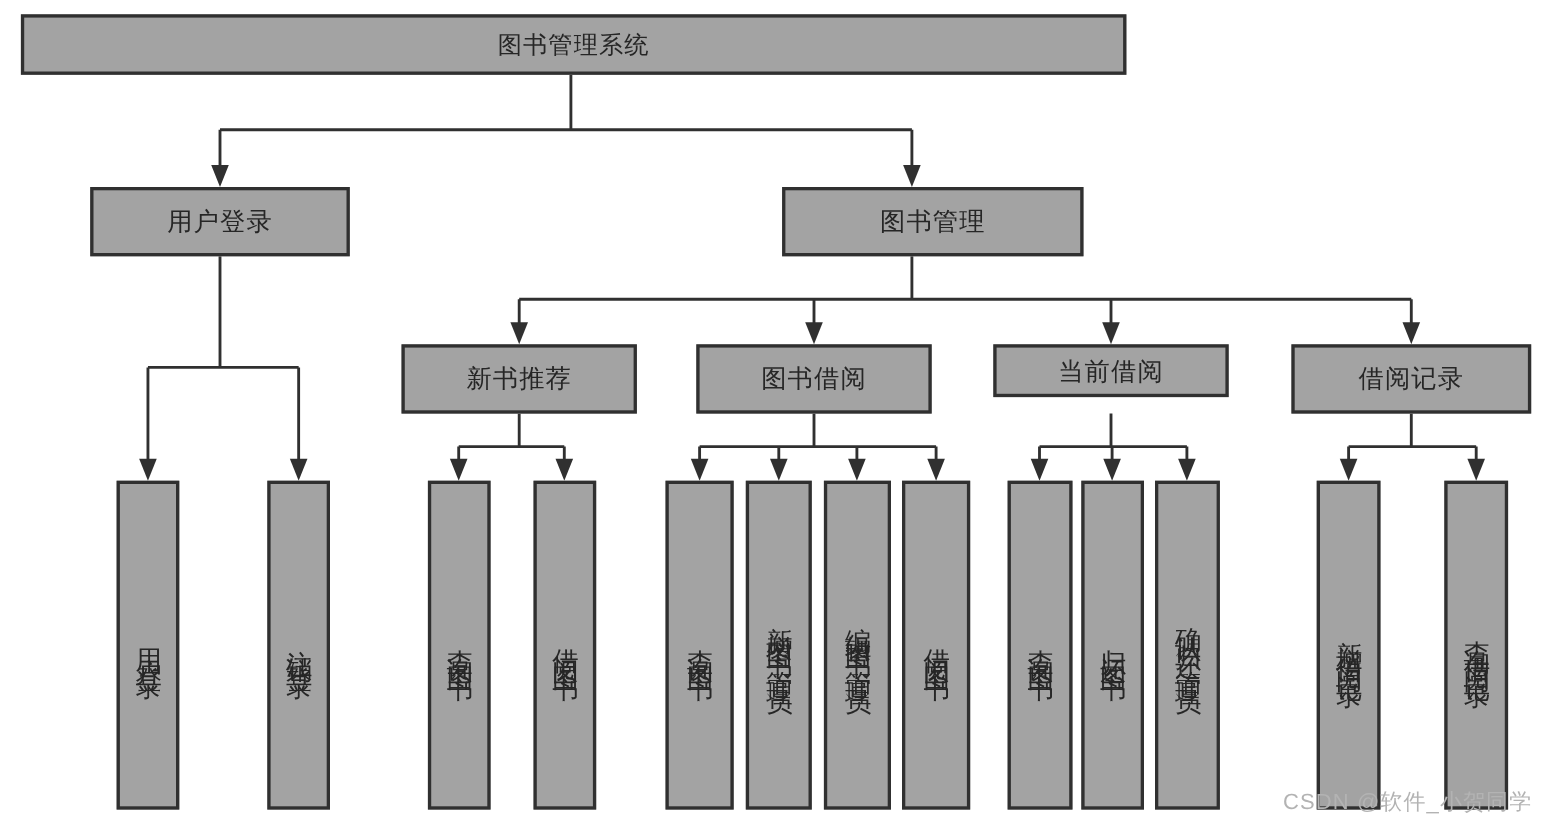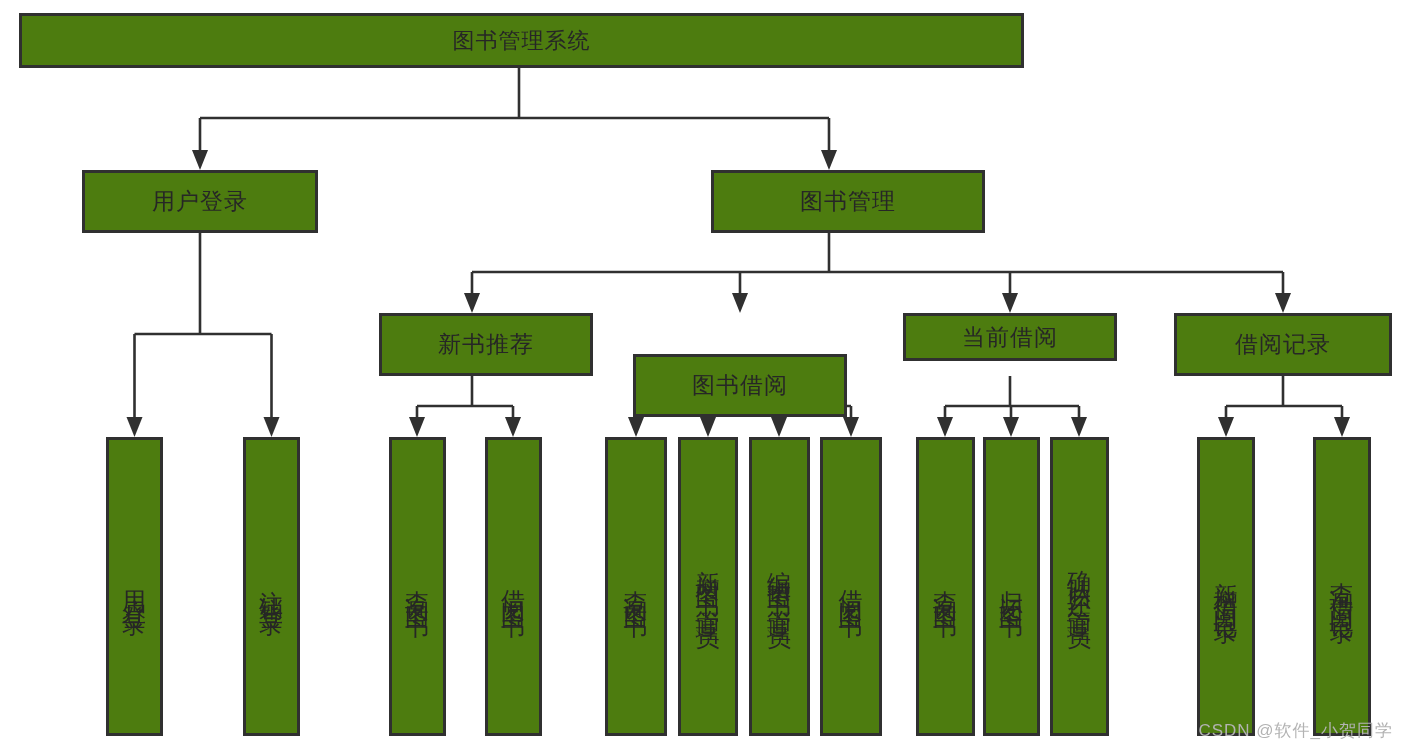--- a/index.html
+++ b/index.html
@@ -10,42 +10,42 @@
     background: var(--background, #ffffff);
     font-family: "Liberation Sans", "DejaVu Sans", sans-serif;
     overflow: hidden;
   }
   .connectors { position: absolute; left: 0; top: 0; width: 1405px; height: 747px; }
   .cline { fill: none; stroke: var(--line-color, #303030); stroke-width: 2.6; }
   .ahead { fill: var(--line-color, #303030); stroke: none; }
   .node {
     position: absolute;
     box-sizing: border-box;
-    background: #4d7c0f;
+    background: #a3a3a3;
     border: 3px solid var(--box-border, #303030);
     display: flex;
     align-items: center;
     justify-content: center;
     color: var(--text-color, #262626);
   }
   .hbox { font-size: 23px; letter-spacing: 1px; }
   .root-box { font-size: 22px; }
   .vbox { top: 437px; height: 299px; font-size: 24px; }
   .vlbl {
     writing-mode: vertical-rl;
     text-orientation: mixed;
     letter-spacing: 8px;
     line-height: 1.05;
     white-space: nowrap;
   }
   .watermark {
     position: absolute;
     right: 12px;
     bottom: 5px;
-    font-size: 17px;
+    font-size: 20px;
     letter-spacing: 1px;
     color: var(--watermark-color, #b3b3b3);
     z-index: 5;
   }
 </style>
 </head>
 <body>
 
 <div class="canvas">
 
@@ -89,24 +89,24 @@
     <span>图书管理系统</span>
   </div>
 
   <div class="node hbox" style="left:82px; top:170px; width:236px; height:63px;">
     <span>用户登录</span>
   </div>
   <div class="node hbox" style="left:711px; top:170px; width:274px; height:63px;">
     <span>图书管理</span>
   </div>
 
-  <div class="node hbox" style="left:379px; top:313px; width:214px; height:63px;">
+  <div class="node hbox" style="left:365px; top:313px; width:214px; height:63px;">
     <span>新书推荐</span>
   </div>
-  <div class="node hbox" style="left:633px; top:313px; width:214px; height:63px;margin-top:41px;">
+  <div class="node hbox" style="left:633px; top:313px; width:214px; height:63px;">
     <span>图书借阅</span>
   </div>
   <div class="node hbox" style="left:903px; top:313px; width:214px; height:48px;">
     <span>当前借阅</span>
   </div>
   <div class="node hbox" style="left:1174px; top:313px; width:218px; height:63px;">
     <span>借阅记录</span>
   </div>
 
   <div class="node vbox" style="left:106px; width:57px;">

